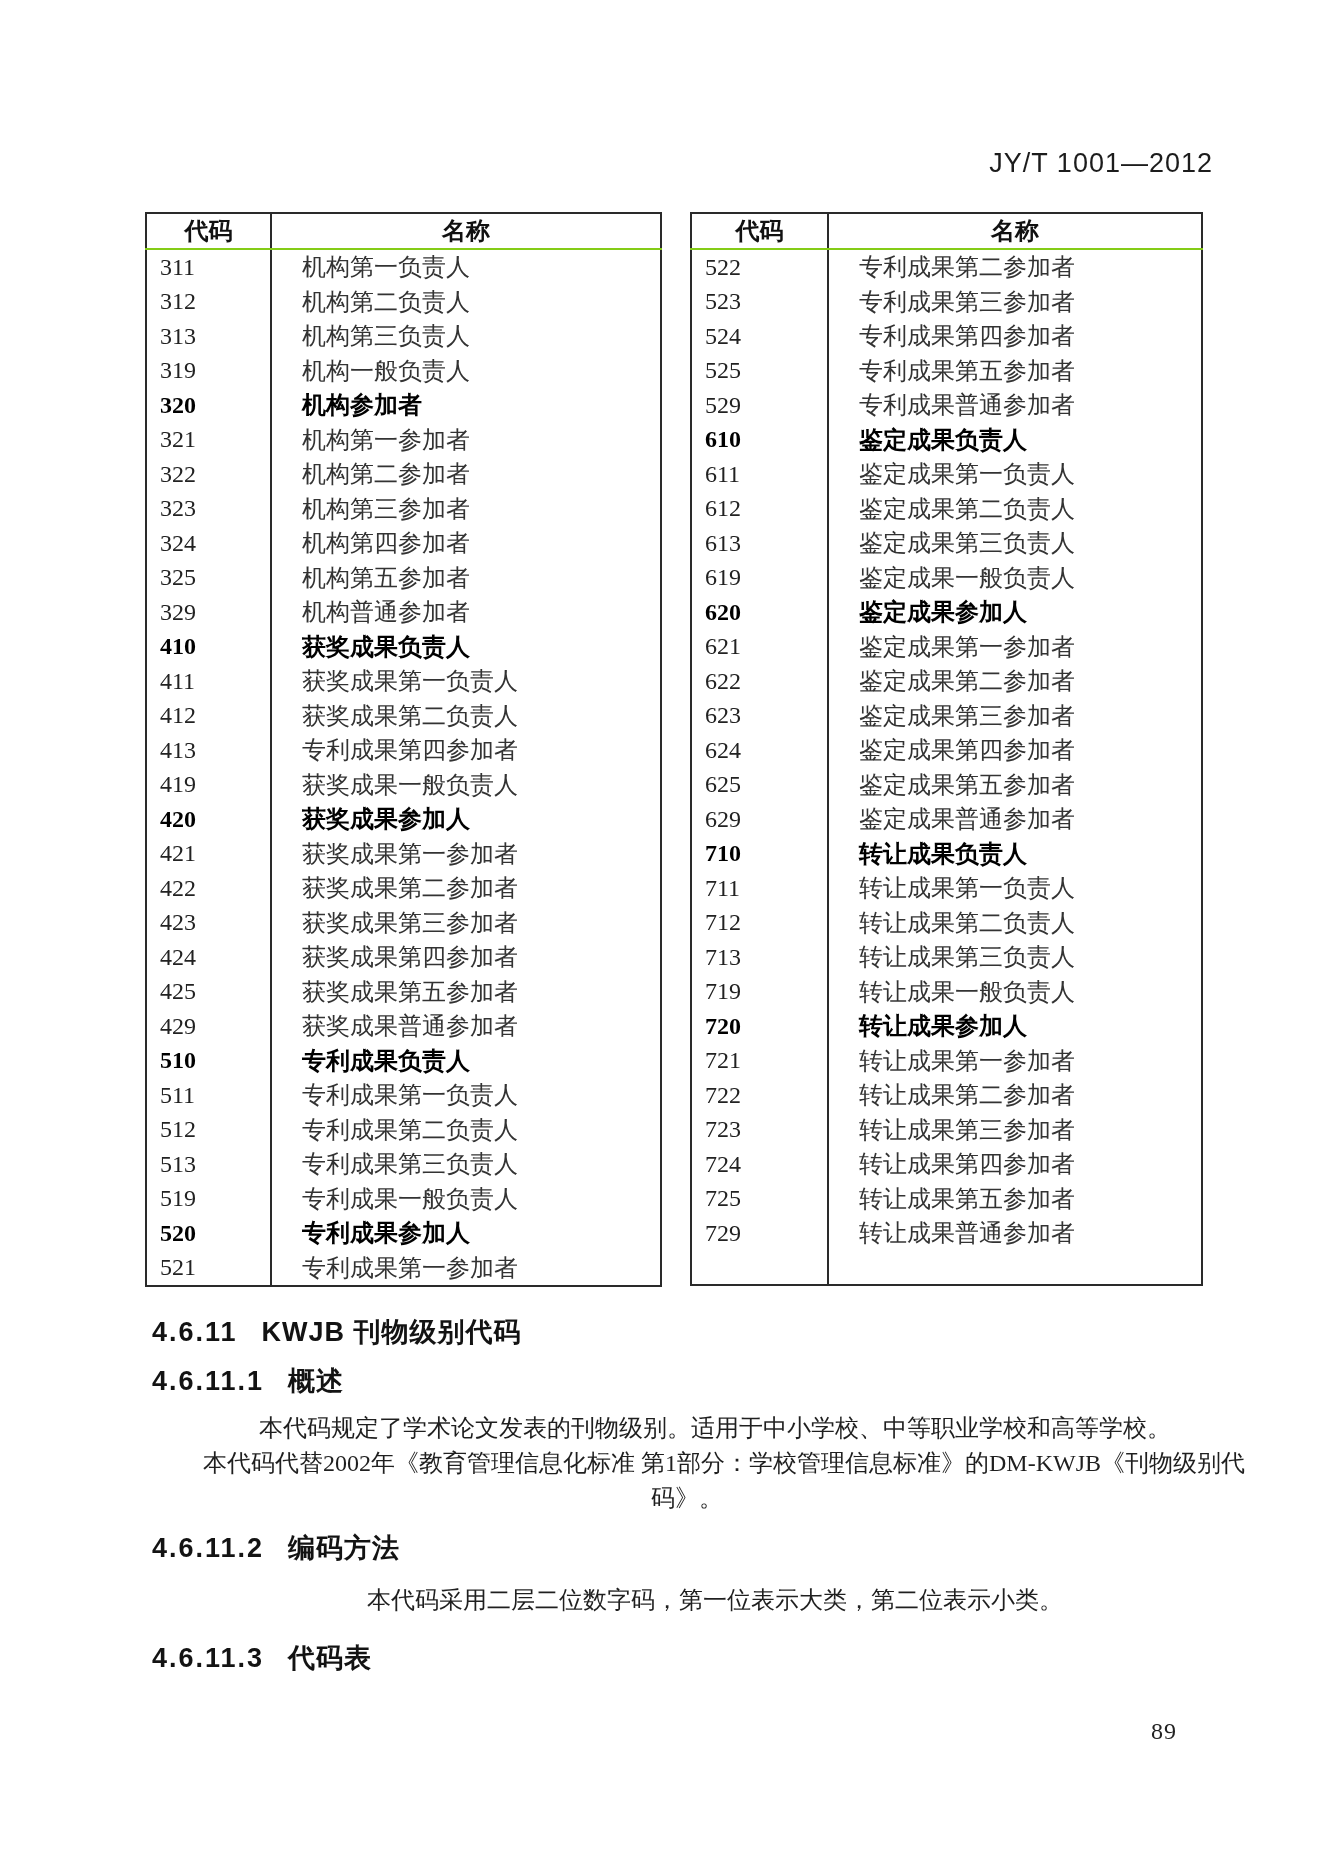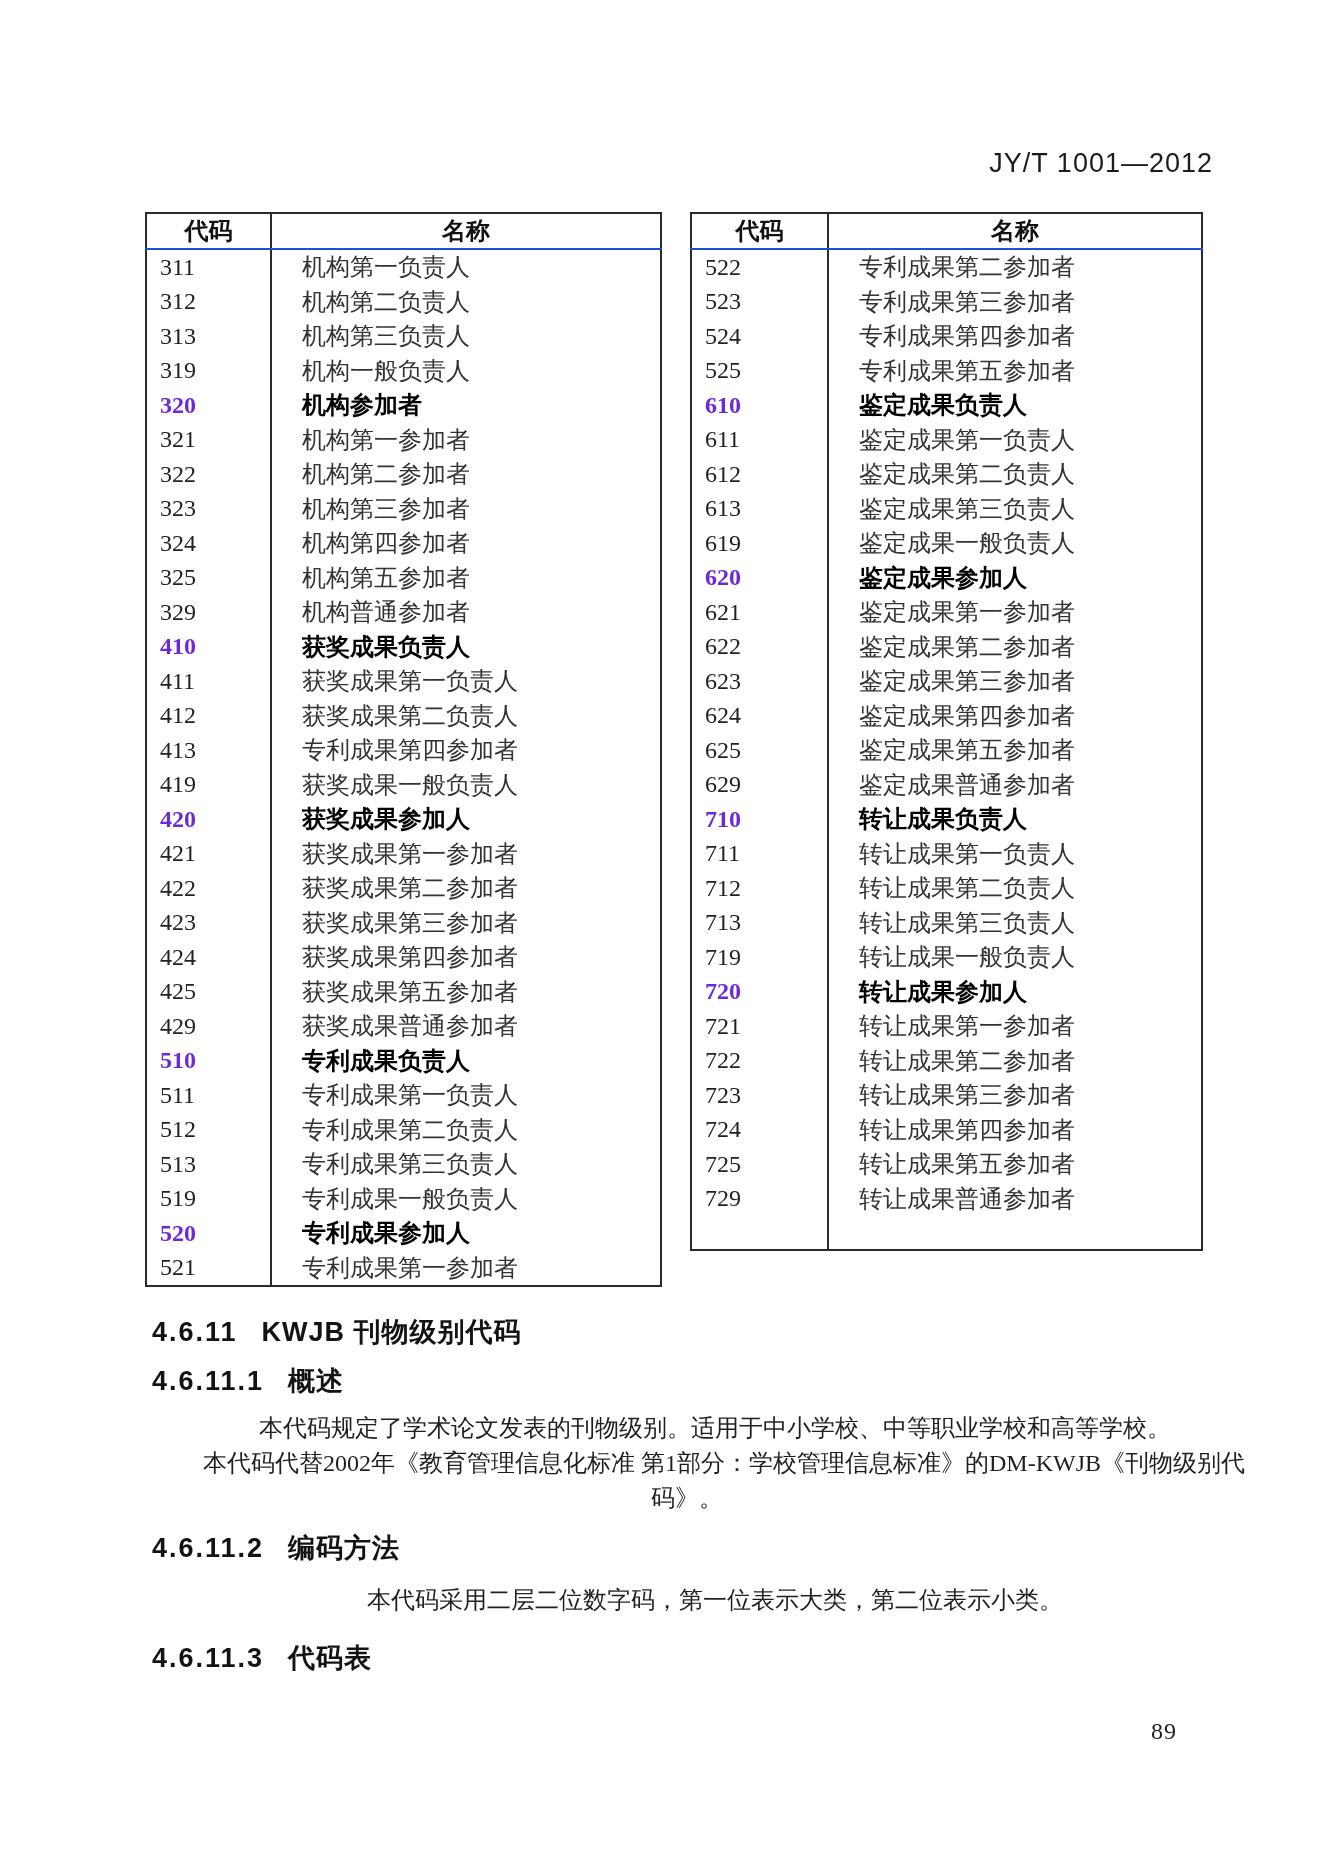--- a/index.html
+++ b/index.html
@@ -13,29 +13,29 @@
     font-size:27px;letter-spacing:1px;color:#1c1c1c;white-space:nowrap;
   }
   table.code-table{
     position:absolute;top:212px;border-collapse:collapse;table-layout:fixed;
     border:2px solid #2a2a2a;background:#fff;
   }
   table.code-table.left{left:145px;width:517px;}
   table.code-table.right{left:690px;width:513px;}
   .code-table th,.code-table td{padding:0;vertical-align:middle;overflow:hidden;}
   .code-table thead th{
-    border-bottom:2px solid #1d4ed8;height:34px;
+    border-bottom:2px solid #84cc16;height:34px;
     font-family:"Liberation Sans","DejaVu Sans",sans-serif;
     font-size:24px;font-weight:700;text-align:center;color:#111;
   }
   .code-table th.code-head, .code-table td.code-cell{border-right:2px solid #2a2a2a;}
   .code-table tbody td{height:34.5px;font-size:24px;}
   td.code-cell{padding-left:13px;color:#222;}
   td.name-cell{padding-left:30px;color:#333;}
-  tr.bold td.code-cell{font-weight:700;color:#6d28d9;}
+  tr.bold td.code-cell{font-weight:700;color:#000000;}
   tr.bold td.name-cell{
     font-weight:700;color:#000;
     font-family:"Liberation Sans","DejaVu Sans",sans-serif;
   }
   tbody.filler td{height:33px;}
   .sec-heading{
     position:absolute;left:152px;white-space:nowrap;
     font-family:"Liberation Sans","DejaVu Sans",sans-serif;
     font-weight:700;font-size:27px;color:#131313;
   }
@@ -255,20 +255,24 @@
   <tr>
     <td class="code-cell">524</td>
     <td class="name-cell">专利成果第四参加者</td>
   </tr>
 
   <tr>
     <td class="code-cell">525</td>
     <td class="name-cell">专利成果第五参加者</td>
   </tr>
 
+  <tr>
+    <td class="code-cell">529</td>
+    <td class="name-cell">专利成果普通参加者</td>
+  </tr>
 
   <tr class="bold">
     <td class="code-cell">610</td>
     <td class="name-cell">鉴定成果负责人</td>
   </tr>
 
   <tr>
     <td class="code-cell">611</td>
     <td class="name-cell">鉴定成果第一负责人</td>
   </tr>

